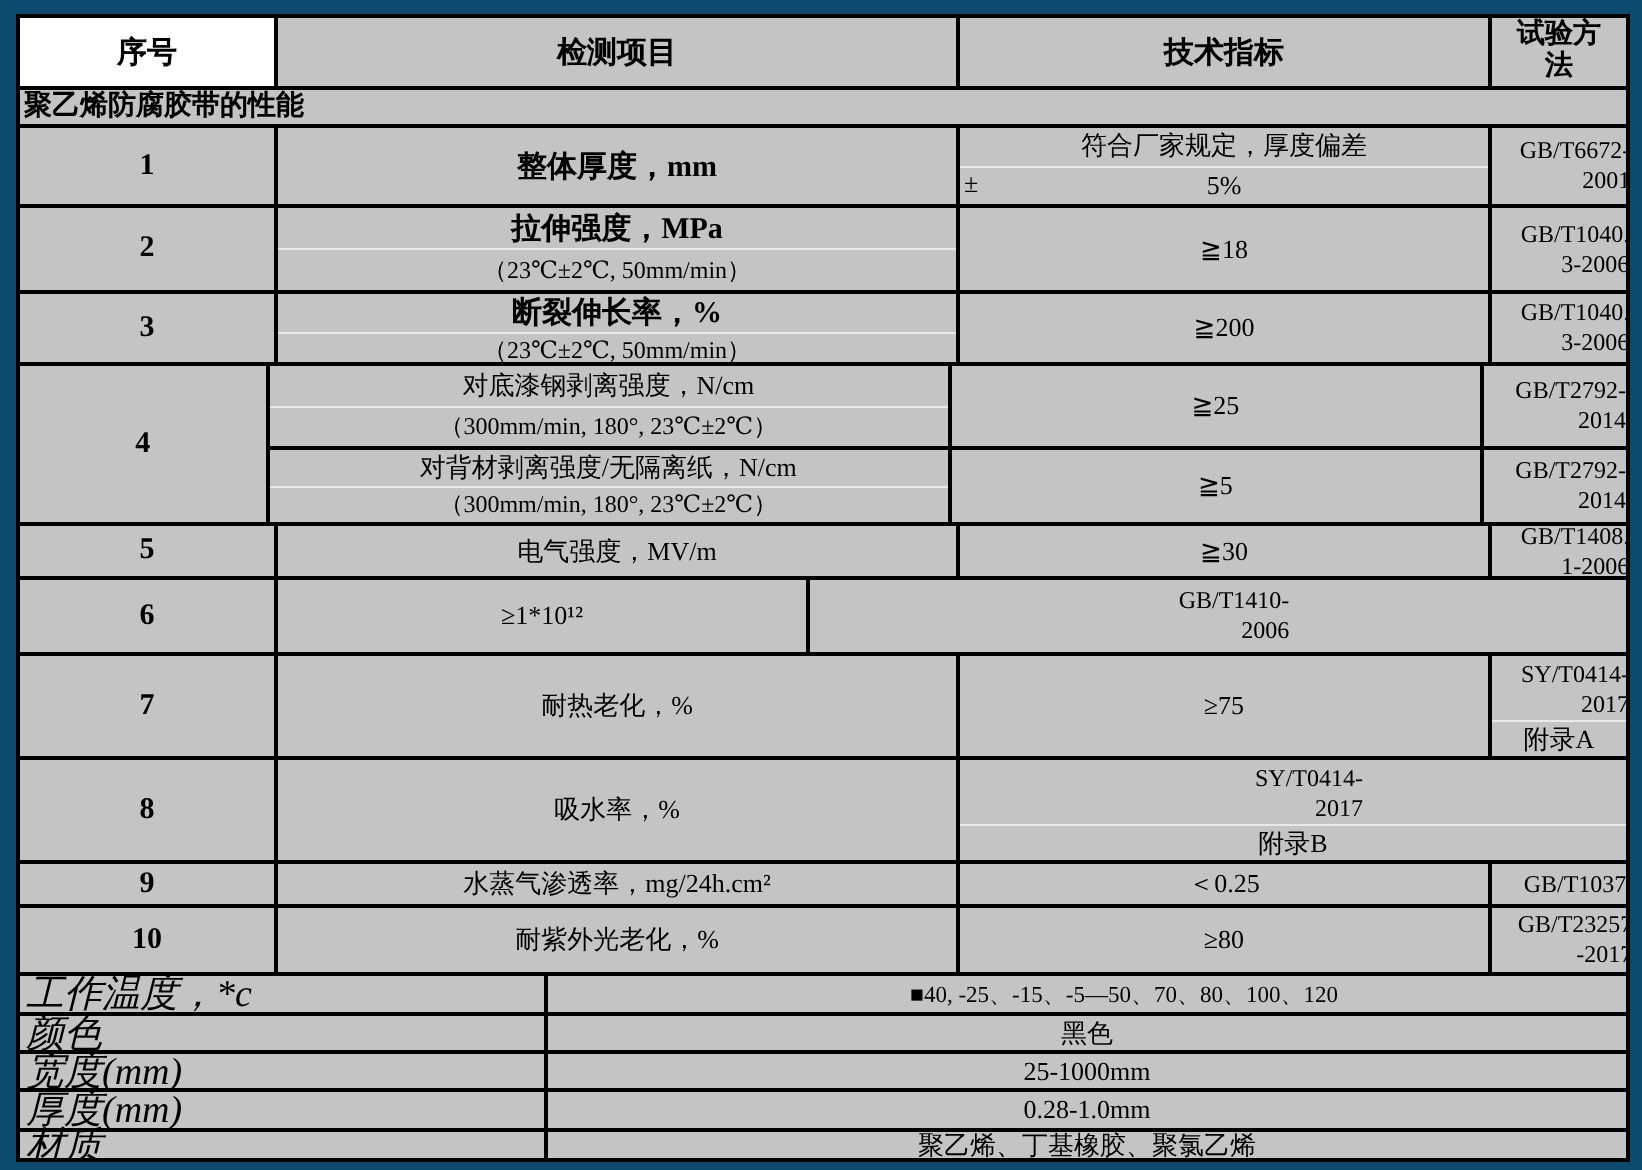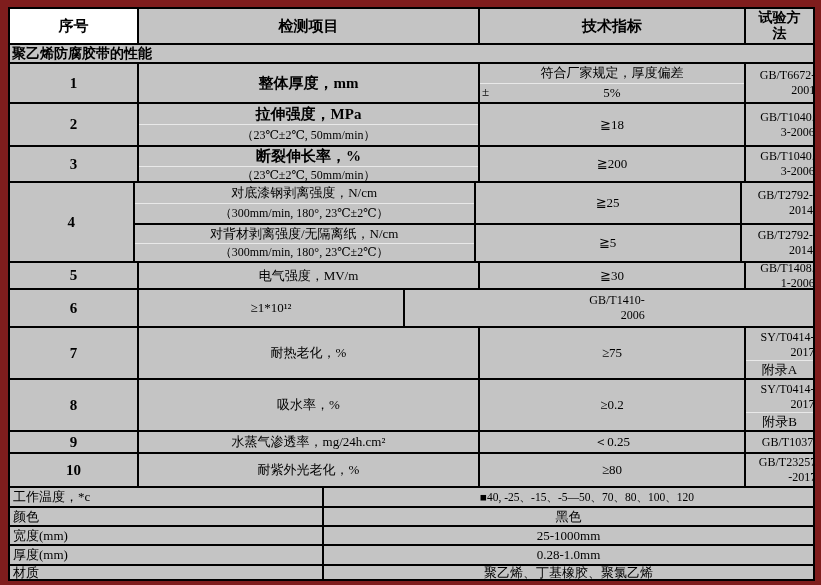--- a/index.html
+++ b/index.html
@@ -1,18 +1,18 @@
 <!DOCTYPE html>
 <html><head>
 <meta charset="utf-8">
 <style>
   * { margin:0; padding:0; box-sizing:border-box; }
   html,body { width:821px; height:585px; }
   body { font-family:"Liberation Serif","DejaVu Serif",serif; color:#000; }
-  .frame { width:821px; height:585px; background:#7f1d1d; padding:7px 6px 4px 8px; }
+  .frame { width:821px; height:585px; background:#0c4a6e; padding:7px 6px 4px 8px; }
   .sheet { width:100%; height:100%; background:#c4c4c4; border:2px solid #000;
            display:flex; flex-direction:column; overflow:hidden; }
 
   .row { display:flex; border-bottom:2px solid #000; flex:none; }
   .row:last-child { border-bottom:none; flex:1; min-height:0; }
 
   .cell { display:flex; align-items:center; justify-content:center; text-align:center; overflow:hidden; }
   .bl { border-left:2px solid #000; }
   .c1 { width:127px; }
   .c2 { width:341px; }
@@ -49,22 +49,22 @@
   .mstack { display:flex; flex-direction:column; align-items:stretch; padding:0; }
   .mline { flex:none; display:flex; align-items:center; justify-content:center; }
   .appendix { border-top:1px solid #e9e9e9; font-size:13px; flex:1; }
 
   
   .r4right { flex:1; display:flex; flex-direction:column; }
   .subrow { display:flex; flex:none; }
   .subrow.first { border-bottom:2px solid #000; }
 
   
-  .b-label { width:312px; display:flex; align-items:center; justify-content:flex-start;
-             padding-left:3px; font-size:13px; }
+  .b-label { width:262px; display:flex; align-items:center; justify-content:flex-start;
+             padding-left:3px; font-size:19px;font-style:italic; }
   .b-value { flex:1; display:flex; align-items:center; justify-content:center;
              font-size:13px; border-left:2px solid #000; }
   .b-value.small { font-size:11.5px;padding-left:37px; }
 </style>
 </head>
 <body>
 
 <div class="frame">
   <div class="sheet">
 
@@ -162,21 +162,20 @@
       <div class="cell c4 bl mstack">
         <div class="mline method" style="padding-top:2px">SY/T0414-
 2017</div>
         <div class="mline appendix">附录A</div>
       </div>
     </div>
 
     <div class="row" style="height:52px">
       <div class="cell c1 num">8</div>
       <div class="cell c2 bl item">吸水率，%</div>
-      <div class="cell c3 bl ind">≥0.2</div>
       <div class="cell c4 bl mstack">
         <div class="mline method" style="padding-top:2px">SY/T0414-
 2017</div>
         <div class="mline appendix">附录B</div>
       </div>
     </div>
 
     <div class="row" style="height:22px">
       <div class="cell c1 num">9</div>
       <div class="cell c2 bl item">水蒸气渗透率，mg/24h.cm²</div>

